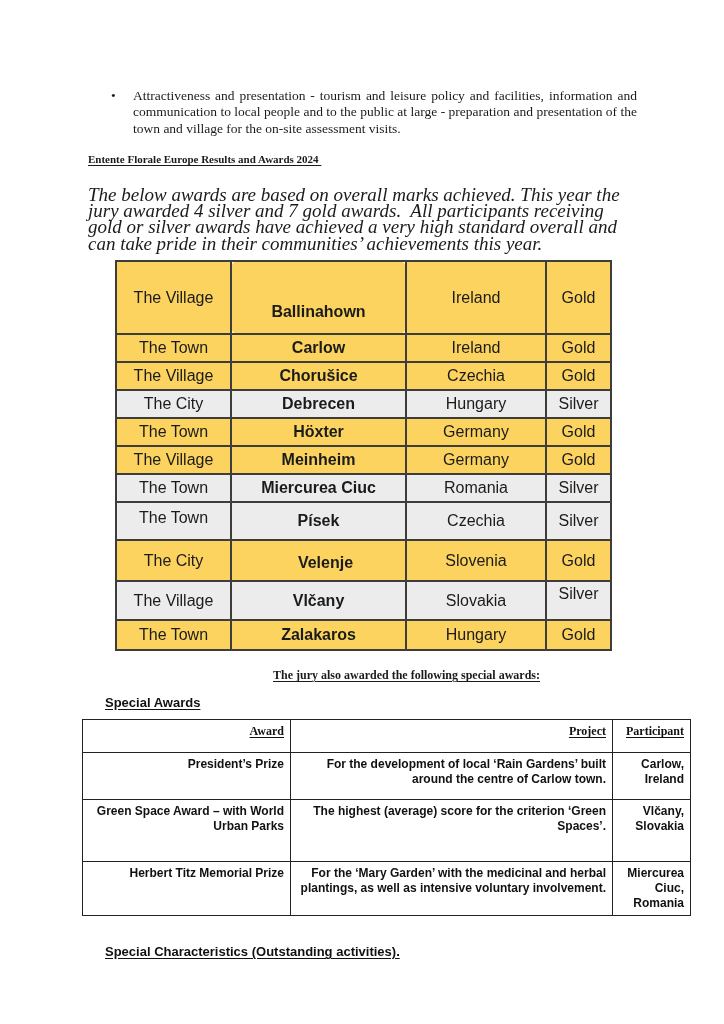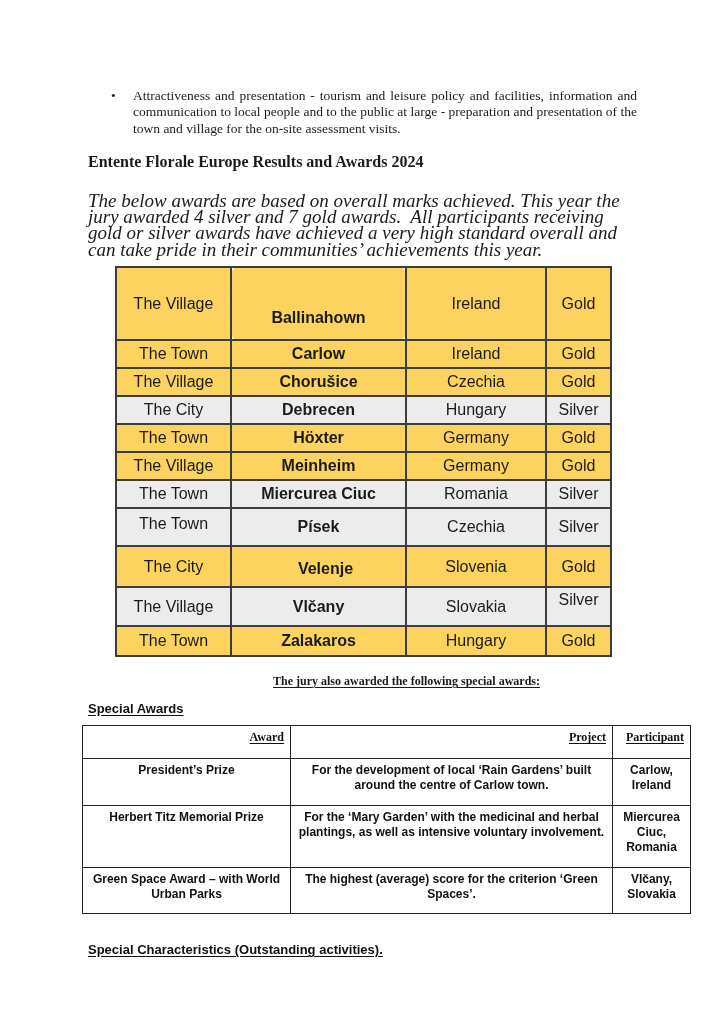--- a/index.html
+++ b/index.html
@@ -11,22 +11,22 @@
   }
   .content { padding:88px 87px 0 88px; }
 
   
   .bullet-item { display:flex; font-size:13.5px; line-height:16.3px; }
   .bullet-marker { width:45px; padding-left:23px; flex:0 0 45px; }
   .bullet-text { flex:1; text-align:justify; }
 
   
   .doc-heading {
-    margin-top:16px; font-size:16px; font-weight:bold;
-    text-underline-offset:2px;
+    margin-top:16px; font-size:11px; font-weight:bold;
+    text-decoration:underline; text-underline-offset:2px;
   }
   .intro { margin-top:22px; font-size:19px; line-height:16.3px;font-style:italic; }
 
   
   table { border-collapse:collapse; }
   .results-table {
     margin:8px 0 0 27px; width:495px; table-layout:fixed;
     font-family:"Liberation Sans", sans-serif; font-size:16px;
   }
   .results-table td {
@@ -51,32 +51,33 @@
     margin-top:17px; padding-left:88px; text-align:center;
     font-size:12px; font-weight:bold;
     text-decoration:underline; text-underline-offset:2px;
   }
 
   
   .sans-heading {
     font-family:"Liberation Sans", sans-serif; font-weight:bold;
     font-size:13px; text-decoration:underline; text-underline-offset:2px;
     color:#111;
+    margin-left:17px;
   }
   .special-awards-heading { margin-top:12px; }
   .special-characteristics-heading { margin-top:28px; }
 
   
   .special-table {
     margin:9px 0 0 -6px; width:608px; table-layout:fixed;
     font-family:"Liberation Sans", sans-serif; font-size:12px; color:#111;
   }
   .special-table th, .special-table td {
     border:1px solid #222; font-weight:bold; vertical-align:top;
-    padding:4px 6px; line-height:15px; text-align:center;
+    padding:4px 6px; line-height:15px; text-align:right;
   }
   .special-table th {
     text-align:right; height:33px;
     text-decoration:underline; text-underline-offset:2px;font-family:Liberation Serif, serif;
   }
   .special-table tbody tr:nth-child(1) td { height:47px; }
   .special-table tbody tr:nth-child(2) td { height:62px; }
   .special-table tbody tr:nth-child(3) td { height:46px; }
 </style>
 </head>
@@ -190,28 +191,28 @@
         </tr>
       </thead>
       <tbody>
 
       <tr>
           <td>President’s Prize</td>
           <td>For the development of local ‘Rain Gardens’ built around the centre of Carlow town.</td>
           <td>Carlow, Ireland</td>
         </tr>
           <tr>
+          <td>Green Space Award – with World Urban Parks</td>
+          <td>The highest (average) score for the criterion ‘Green Spaces’.</td>
+          <td>Vlčany, Slovakia</td>
+        </tr>
+          <tr>
           <td>Herbert Titz Memorial Prize</td>
           <td>For the ‘Mary Garden’ with the medicinal and herbal plantings, as well as intensive voluntary involvement.</td>
           <td>Miercurea Ciuc, Romania</td>
         </tr>
-          <tr>
-          <td>Green Space Award – with World Urban Parks</td>
-          <td>The highest (average) score for the criterion ‘Green Spaces’.</td>
-          <td>Vlčany, Slovakia</td>
-        </tr>
         </tbody>
     </table>
 
     <div class="sans-heading special-characteristics-heading">Special Characteristics (Outstanding activities).</div>
 
   </div>
 </div>
 
 </body></html>

